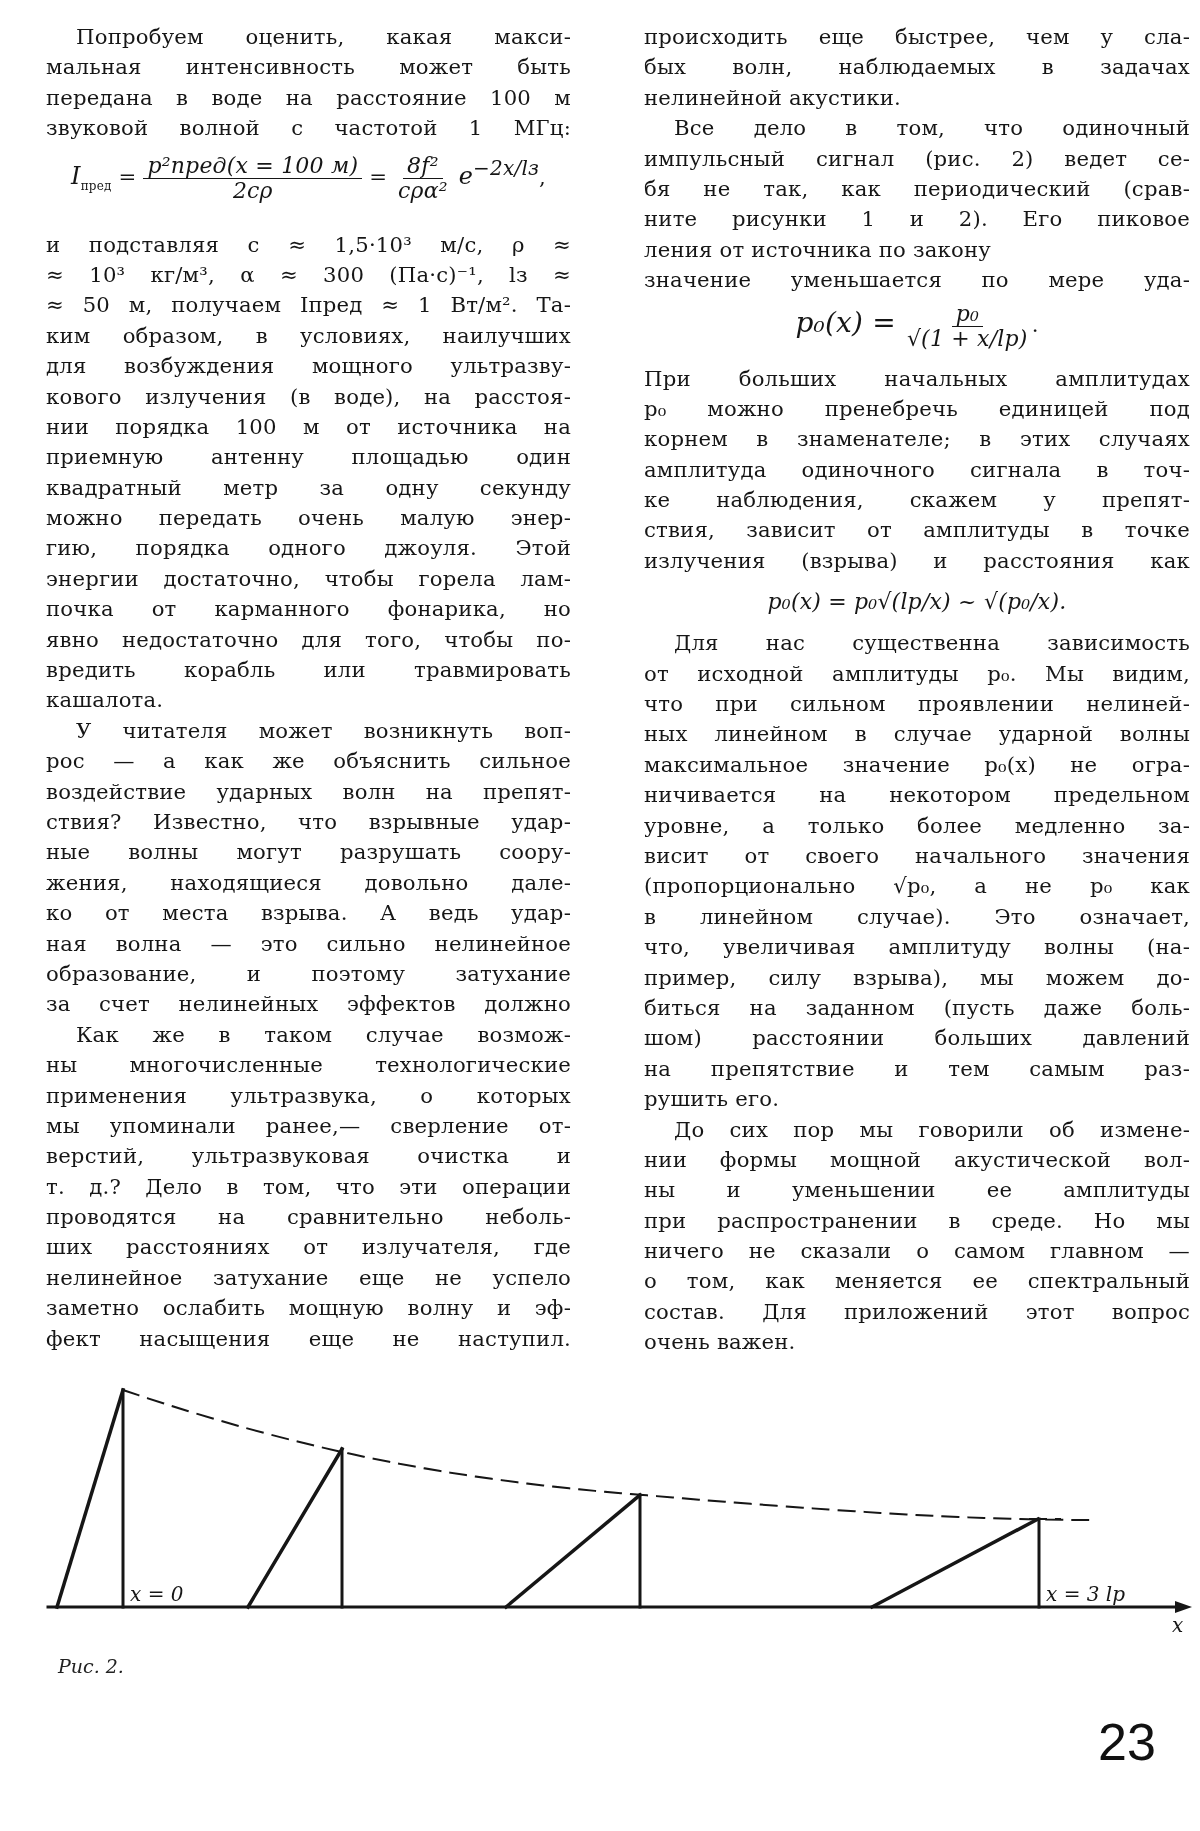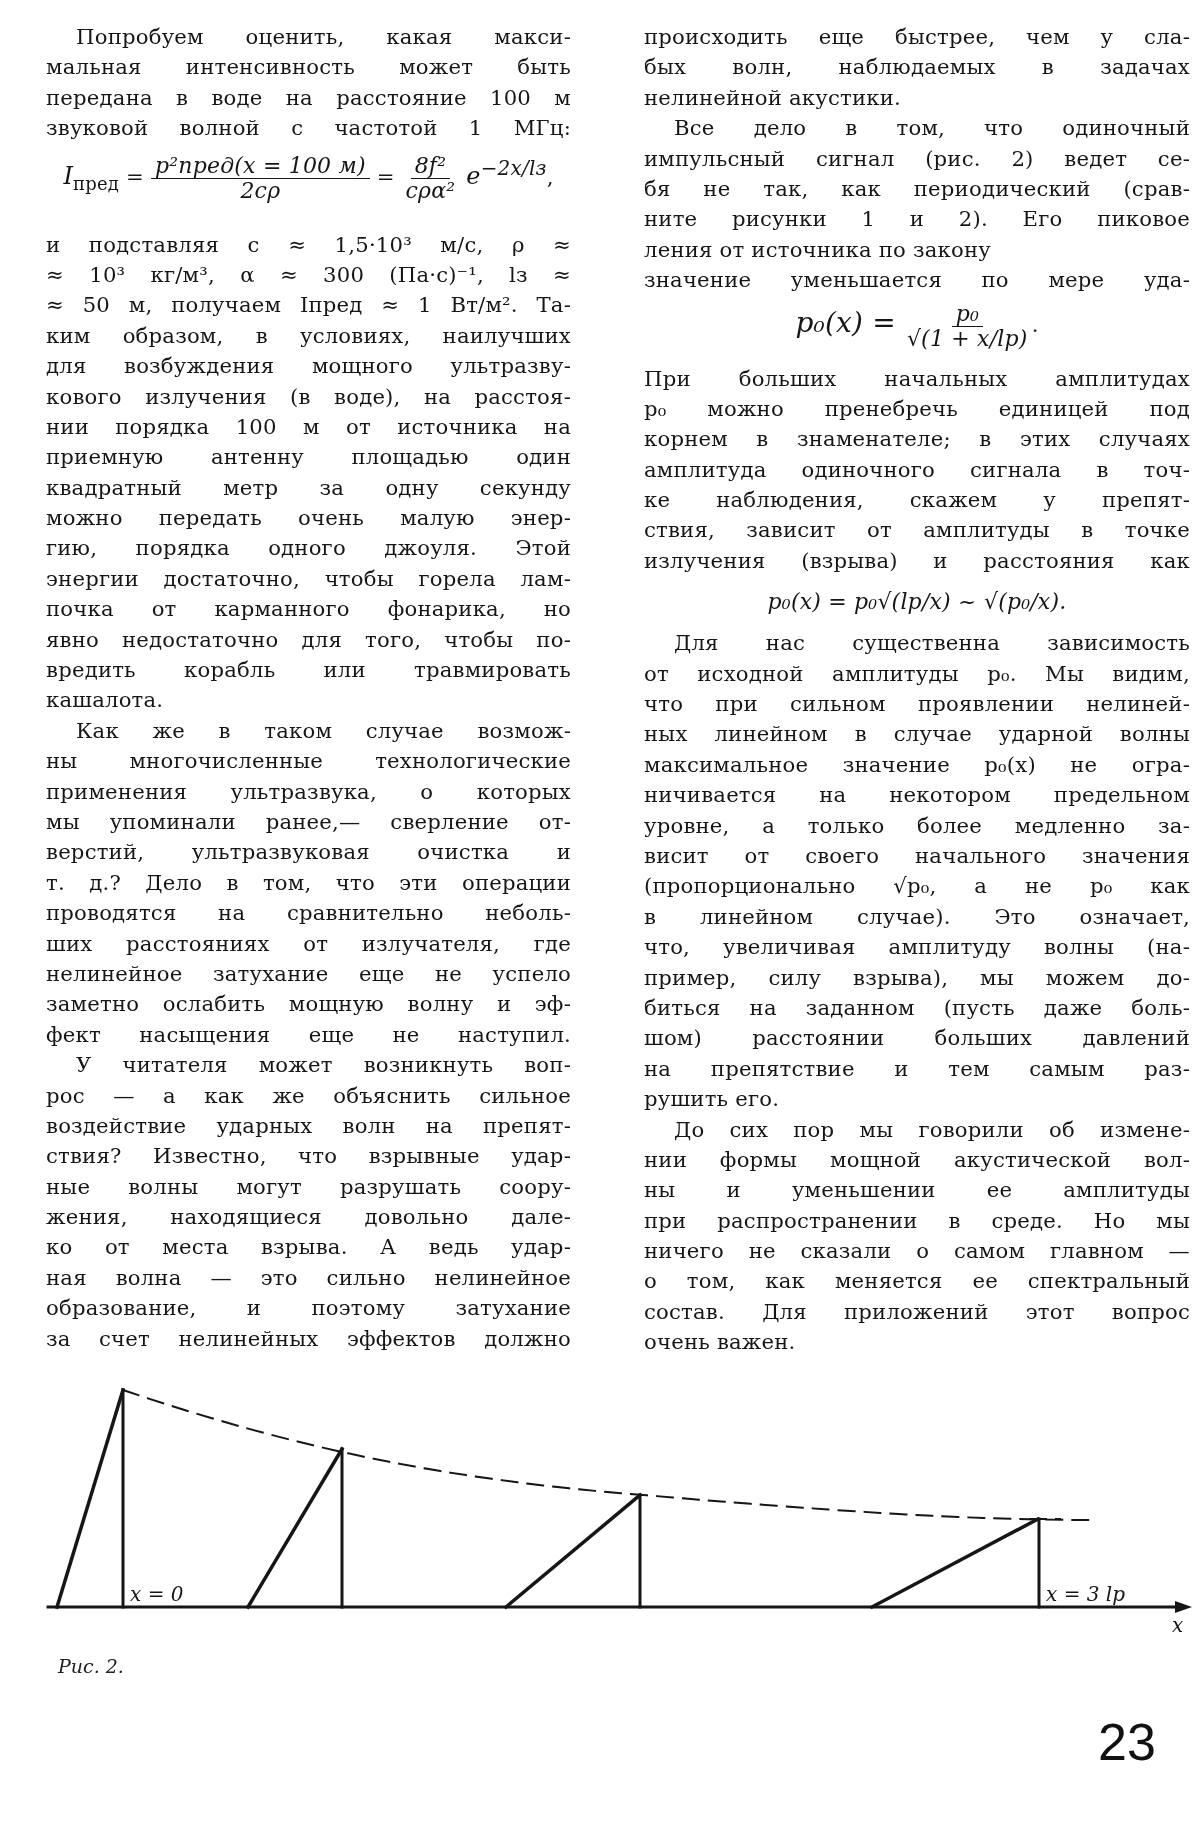--- a/index.html
+++ b/index.html
@@ -30,21 +30,21 @@
 
 <div class="col left">
   <div>
     <span class="line indent">Попробуем оценить, какая макси-</span>
     <span class="line">мальная интенсивность может быть</span>
     <span class="line">передана в воде на расстояние 100 м</span>
     <span class="line">звуковой волной с частотой 1 МГц:</span>
   </div>
 
   <div class="formula f1" style="margin:10px 0 4px 0;">
-    <span style="font-size:24px;"><i>I</i><sub style="font-style:normal;font-size:18px;">пред</sub></span>
+    <span style="font-size:24px;"><i>I</i><sub style="font-style:normal;font-size:12px;">пред</sub></span>
     <span style="font-style:normal;"> = </span>
     <span class="frac">
       <span class="num">p²пред(x = 100 м)</span>
       <span class="den">2cρ</span>
     </span>
     <span style="font-style:normal;"> = </span>
     <span class="frac">
       <span class="num">8f²</span>
       <span class="den">cρα²</span>
     </span>
@@ -64,44 +64,44 @@
     <span class="line">можно передать очень малую энер-</span>
     <span class="line">гию, порядка одного джоуля. Этой</span>
     <span class="line">энергии достаточно, чтобы горела лам-</span>
     <span class="line">почка от карманного фонарика, но</span>
     <span class="line">явно недостаточно для того, чтобы по-</span>
     <span class="line">вредить корабль или травмировать</span>
     <span class="line last">кашалота.</span>
   </div>
 
   <div>
+    <span class="line indent">У читателя может возникнуть воп-</span>
+    <span class="line">рос — а как же объяснить сильное</span>
+    <span class="line">воздействие ударных волн на препят-</span>
+    <span class="line">ствия? Известно, что взрывные удар-</span>
+    <span class="line">ные волны могут разрушать соору-</span>
+    <span class="line">жения, находящиеся довольно дале-</span>
+    <span class="line">ко от места взрыва. А ведь удар-</span>
+    <span class="line">ная волна — это сильно нелинейное</span>
+    <span class="line">образование, и поэтому затухание</span>
+    <span class="line">за счет нелинейных эффектов должно</span>
+  </div>
+
+  <div>
     <span class="line indent">Как же в таком случае возмож-</span>
     <span class="line">ны многочисленные технологические</span>
     <span class="line">применения ультразвука, о которых</span>
     <span class="line">мы упоминали ранее,— сверление от-</span>
     <span class="line">верстий, ультразвуковая очистка и</span>
     <span class="line">т. д.? Дело в том, что эти операции</span>
     <span class="line">проводятся на сравнительно неболь-</span>
     <span class="line">ших расстояниях от излучателя, где</span>
     <span class="line">нелинейное затухание еще не успело</span>
     <span class="line">заметно ослабить мощную волну и эф-</span>
     <span class="line">фект насыщения еще не наступил.</span>
-  </div>
-
-  <div>
-    <span class="line indent">У читателя может возникнуть воп-</span>
-    <span class="line">рос — а как же объяснить сильное</span>
-    <span class="line">воздействие ударных волн на препят-</span>
-    <span class="line">ствия? Известно, что взрывные удар-</span>
-    <span class="line">ные волны могут разрушать соору-</span>
-    <span class="line">жения, находящиеся довольно дале-</span>
-    <span class="line">ко от места взрыва. А ведь удар-</span>
-    <span class="line">ная волна — это сильно нелинейное</span>
-    <span class="line">образование, и поэтому затухание</span>
-    <span class="line">за счет нелинейных эффектов должно</span>
   </div>
 </div>
 
 <div class="col right">
   <div>
     <span class="line">происходить еще быстрее, чем у сла-</span>
     <span class="line">бых волн, наблюдаемых в задачах</span>
     <span class="line last">нелинейной акустики.</span>
   </div>
   <div>

